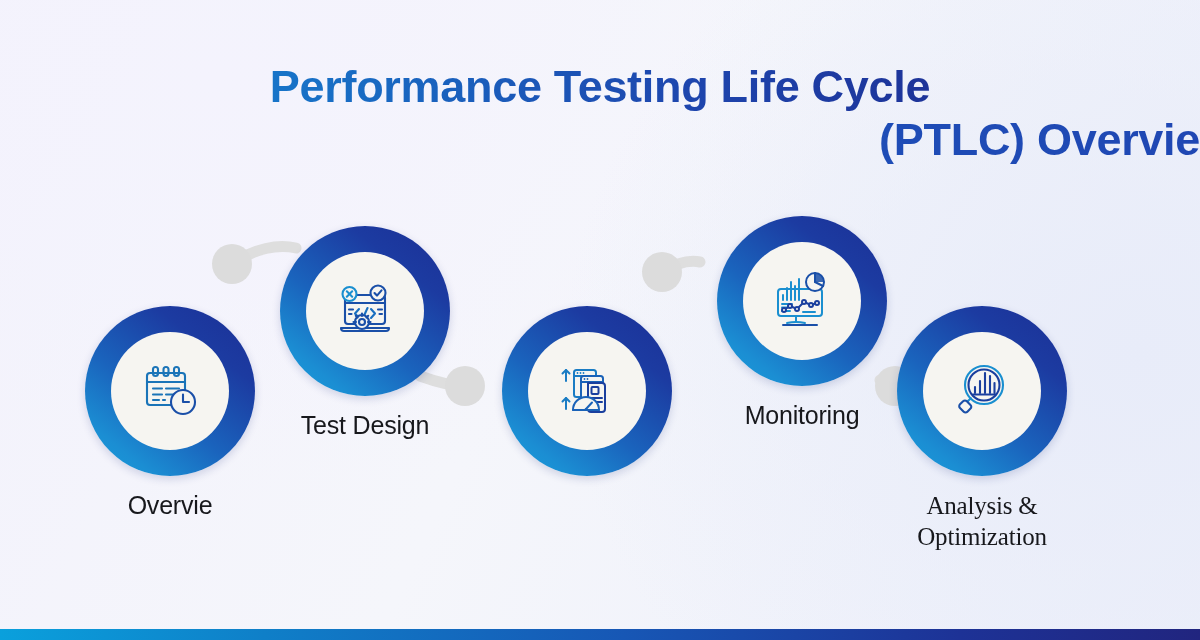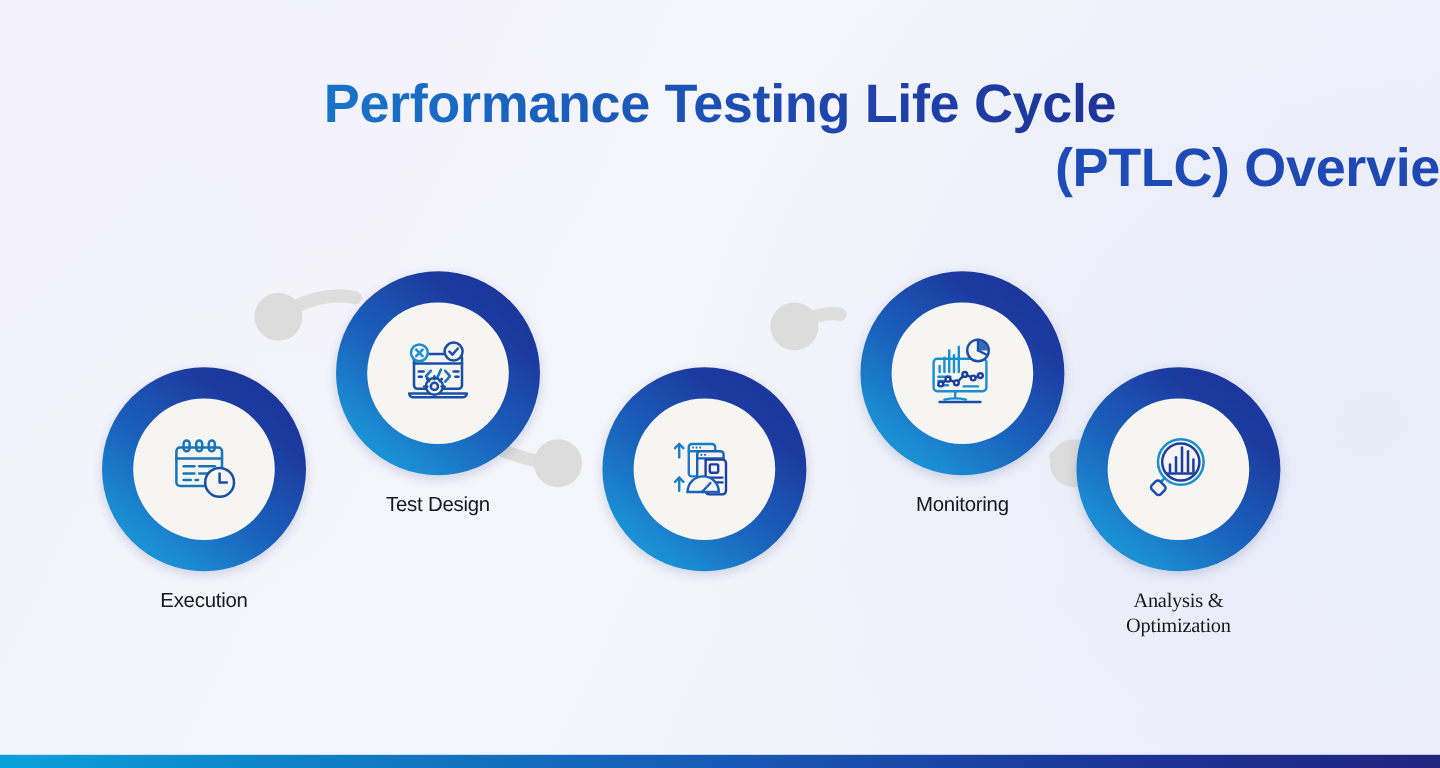--- a/index.html
+++ b/index.html
@@ -89,32 +89,32 @@
     background: #f6f5f1;
     display: flex;
     align-items: center;
     justify-content: center;
   }
   .ring-inner svg {
     display: block;
   }
   .step-label {
     margin-top: 14px;
-    font-size: 17px;
+    font-size: 25px;
     color: #17181c;
     line-height: 1.25;
     letter-spacing: -0.2px;
     white-space: pre-line;
   }
 
   
   #step-0 { left: 70px;  top: 306px; }
   #step-1 { left: 265px; top: 226px; }
   #step-2 { left: 487px; top: 306px; }
-  #step-3 { left: 702px; top: 226px; }
+  #step-3 { left: 702px; top: 216px; }
   #step-4 { left: 882px; top: 306px; font-family: Liberation Serif, serif; }
 
   
   .bottom-bar {
     position: absolute;
     left: 0;
     bottom: 0;
     width: 1200px;
     height: 11px;
     background: linear-gradient(90deg, #0aa0dc 0%, #0f7fc8 22%, #1757b5 52%, #1d3296 80%, #21257f 100%);
@@ -158,21 +158,21 @@
           <line x1="28" y1="29.5" x2="41" y2="29.5"></line>
           <line x1="15" y1="35.5" x2="24" y2="35.5"></line>
           <line x1="28" y1="35.5" x2="36" y2="35.5"></line>
           <line x1="15" y1="41" x2="21" y2="41"></line>
           <line x1="25" y1="41" x2="27" y2="41"></line>
           <circle cx="45" cy="43" r="12" stroke="#1a4fa8" fill="#f6f5f1"></circle>
           <polyline points="45,35.5 45,43 51,43" stroke="#1a4fa8"></polyline>
         </svg>
       </div>
     </div>
-    <div class="step-label">Execution</div>
+    <div class="step-label">Overvie</div>
   </div>
 
   <div class="step" id="step-1">
     <div class="ring">
       <div class="ring-inner">
         <svg width="64" height="64" viewBox="0 0 64 64" fill="none" stroke="#1a4fa8" stroke-width="2.1" stroke-linecap="round" stroke-linejoin="round">
           <rect x="12" y="16" width="40" height="29" rx="3" fill="#f6f5f1"></rect>
           <line x1="12" y1="24" x2="52" y2="24"></line>
           <path d="M 8,49 H 56 a 3,3 0 0 1 -3,3 H 11 a 3,3 0 0 1 -3,-3 z" fill="#f6f5f1"></path>
           <line x1="26" y1="45" x2="38" y2="45"></line>

